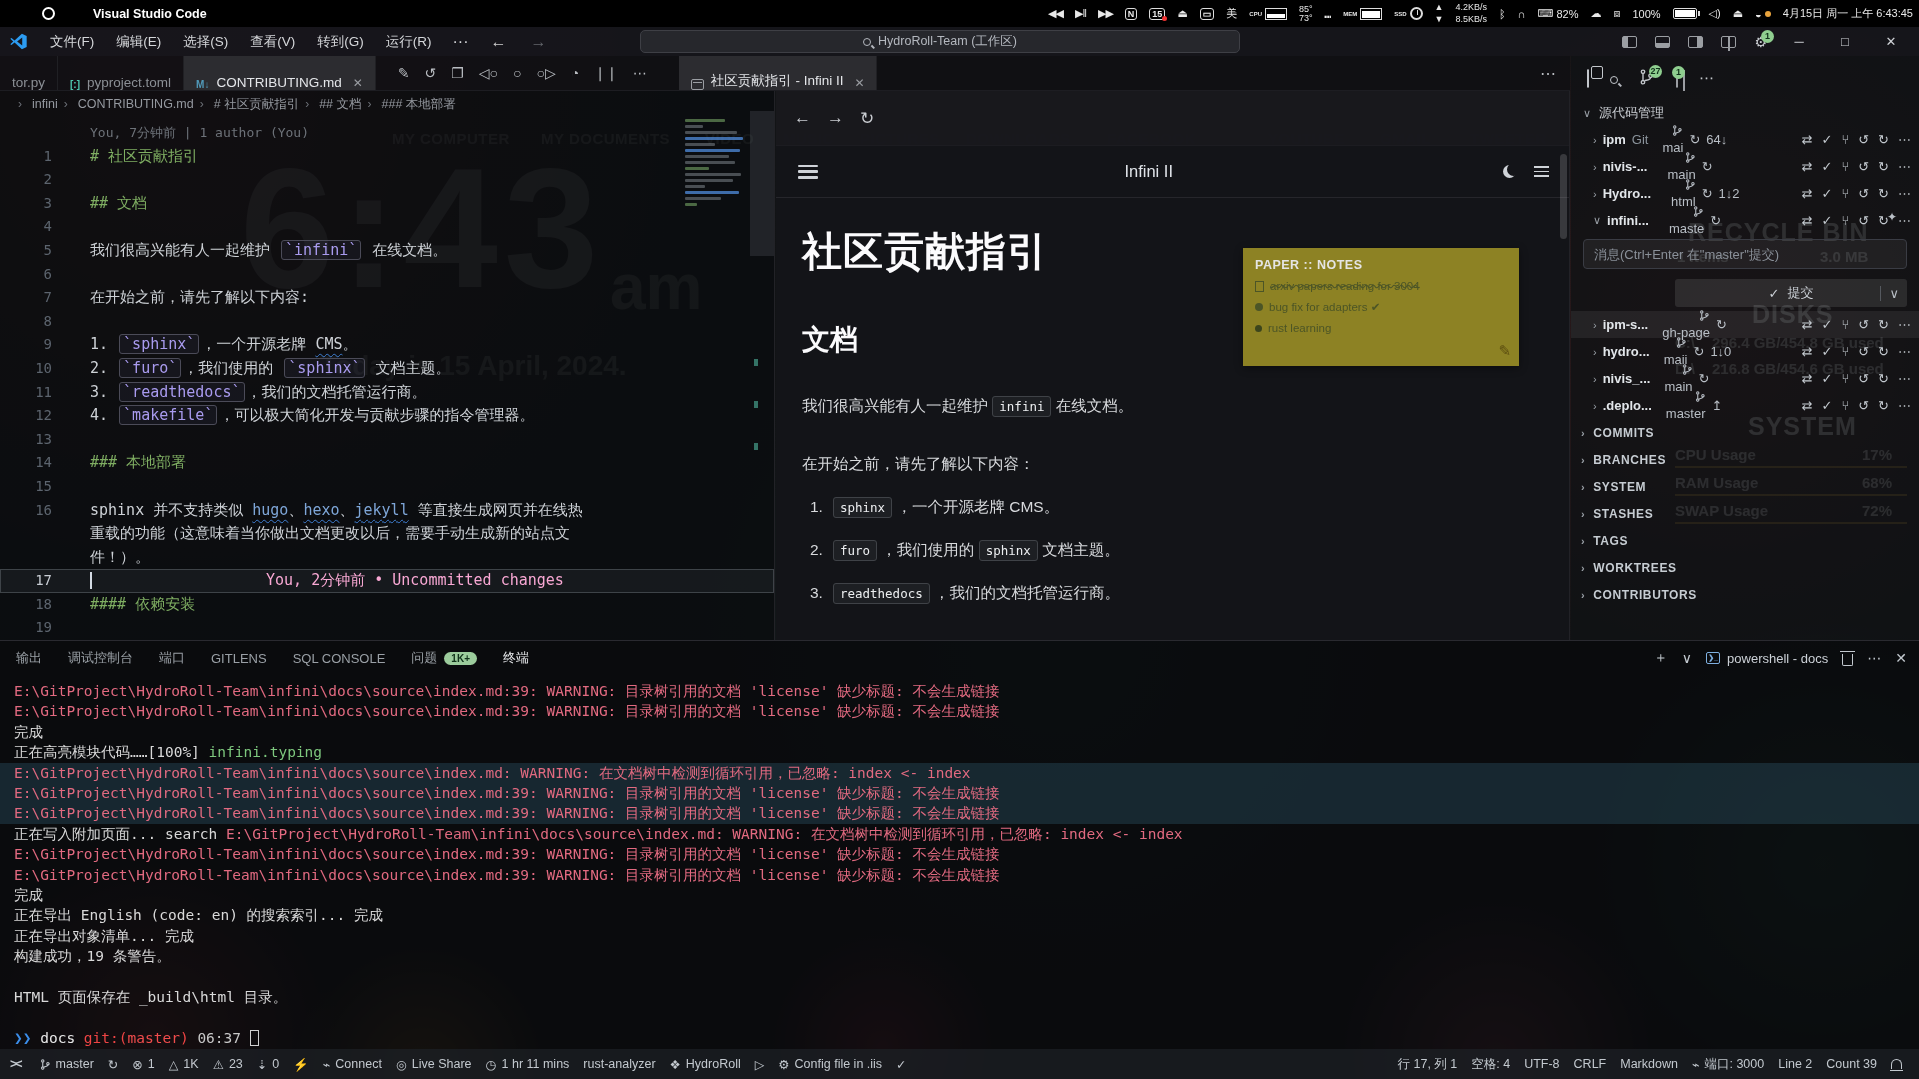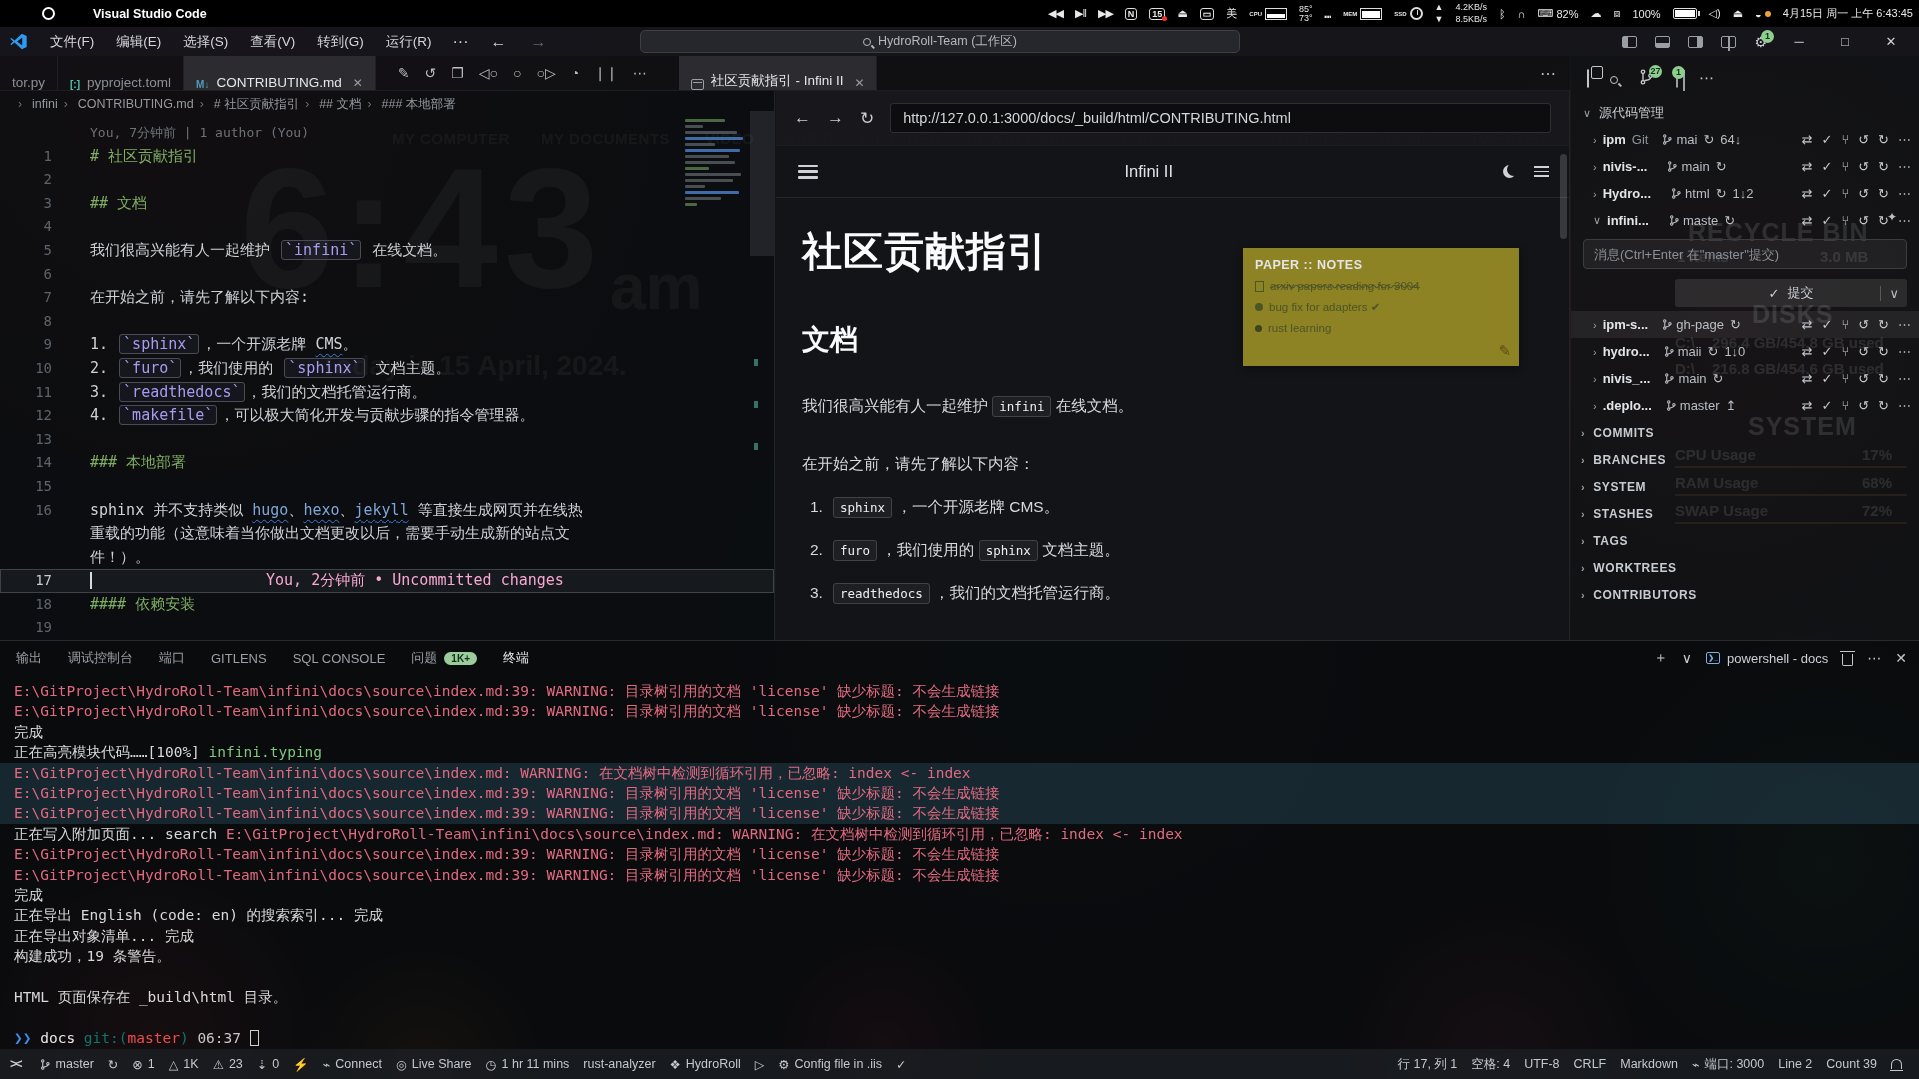--- a/index.html
+++ b/index.html
@@ -144,21 +144,21 @@
   #sb-icons { height:44px; display:flex; align-items:center; gap:21px; padding-left:16px; color:#c3c7cc; }
   .sbi { position:relative; font-size:15px; }
   .ic-copy { width:12px; height:13px; border:1.5px solid #c3c7cc; border-radius:2px; position:relative; }
   .ic-copy::before { content:""; position:absolute; left:3px; top:-4px; width:10px; height:11px; border:1.5px solid #c3c7cc; border-radius:2px; }
   #sb-title-row { height:26px; display:flex; align-items:center; gap:8px; padding-left:12px; color:#c9cdd2; font-size:13px; }
   .chev { color:#9aa0a7; font-size:11px; }
   .sb-row { height:27px; display:flex; align-items:center; padding:0 8px 0 22px; font-size:13px; color:#b9bfc6; gap:6px; white-space:nowrap; }
   .sb-row.rsel { background:rgba(255,255,255,.07); }
   .sb-name { color:#e2e6ea; font-weight:700; }
   .sb-tag { color:#8b949c; }
-  .sb-branchwrap { display:flex; align-items:center; gap:3px; margin-left:8px; overflow:hidden; }
+  .sb-branchwrap { display:flex; align-items:flex-end; gap:3px; margin-left:8px; overflow:hidden;flex-direction:column; }
   .sb-icons-right { margin-left:auto; display:flex; gap:9px; color:#c3c9cf; font-size:13px; align-items:center; }
   .gb-svg { flex:none; }
   #commit-input { margin:5px 12px 0 12px; width:324px; height:30px; background:rgba(255,255,255,.06); border:1px solid #3a3c44; border-radius:4px; color:#c8cdd3; font-size:13px; padding:0 26px 0 10px; }
   #commit-input::placeholder { color:#8a9099; }
   #sparkle { position:absolute; right:22px; margin-top:-24px; color:#b9bfc6; font-size:12px; }
   #commit-btn { margin:10px 12px 4px 104px; width:232px; height:28px; background:rgba(255,255,255,.10); border-radius:3px; color:#cdd2d8; font-size:13px; display:flex; align-items:center; justify-content:center; gap:8px; position:relative; }
   #commit-btn .dd { position:absolute; right:8px; border-left:1px solid #55595f; padding-left:8px; color:#b9bfc6; }
   .sb-section { height:27px; display:flex; align-items:center; gap:8px; padding-left:10px; color:#c6ccd2; font-size:12px; font-weight:700; letter-spacing:.6px; }
 
   
@@ -174,21 +174,21 @@
   .ic-trash { width:11px; height:12px; border:1.5px solid #c3c9cf; border-top:none; border-radius:0 0 2px 2px; position:relative; margin-top:3px; }
   .ic-trash::before { content:""; position:absolute; left:-3px; top:-3px; width:15px; height:1.5px; background:#c3c9cf; }
   #term { position:absolute; left:0; top:40px; right:0; bottom:0; font-family:"DejaVu Sans Mono", monospace; font-size:14.5px; }
   .trow { min-height:20.4px; line-height:20.4px; padding:0 14px; white-space:pre-wrap; }
   .trow.sel { background:rgba(55,105,130,.30); }
   .warn { color:#e26a80; }
   .pl { color:#d9d9d9; }
   .grn { color:#7ec87e; }
   .p-a { color:#3b8eea; font-weight:700; }
   .p-d { color:#e8e8e8; }
-  .p-g { color:#0f766e; }
+  .p-g { color:#ef4444; }
   .p-b { color:#f14c4c; }
   .p-t { color:#c8c8c8; }
   .p-cur { display:inline-block; width:9px; height:16px; border:1px solid #d0d0d0; vertical-align:-3px; }
 
   
   #statusbar { position:absolute; left:0; top:1049px; width:1919px; height:30px; background:rgba(24,27,31,.97); display:flex; align-items:center; font-size:12.5px; color:#c3c9cf; z-index:5; }
   .st { display:flex; align-items:center; gap:5px; padding:0 7px; white-space:nowrap; }
   .st-remote { font-weight:800; letter-spacing:-2px; padding:0 12px 0 10px; }
   #st-right { margin-left:auto; display:flex; align-items:center; padding-right:10px; }
   .bell { width:11px; height:10px; border:1.5px solid #c3c9cf; border-radius:6px 6px 0 0; border-bottom:none; position:relative; }
@@ -508,21 +508,20 @@
     <span class="ovr" style="top:268px"></span>
     <span class="ovr" style="top:310px"></span>
     <span class="ovr" style="top:352px"></span>
   </div>
 
   <div id="right-group">
     <div id="btoolbar">
       <span class="bnav">←</span>
       <span class="bnav">→</span>
       <span class="bnav">↻</span>
-      <input id="url-input" readonly="" value="http://127.0.0.1:3000/docs/_build/html/CONTRIBUTING.html" style="">
     </div>
     <div id="bpage">
       <div id="bheader">
         <span class="hamb">
             <i></i>
             <i></i>
             <i></i>
           </span>
         <span id="btitle">Infini II</span>
         <span id="bheader-right">

